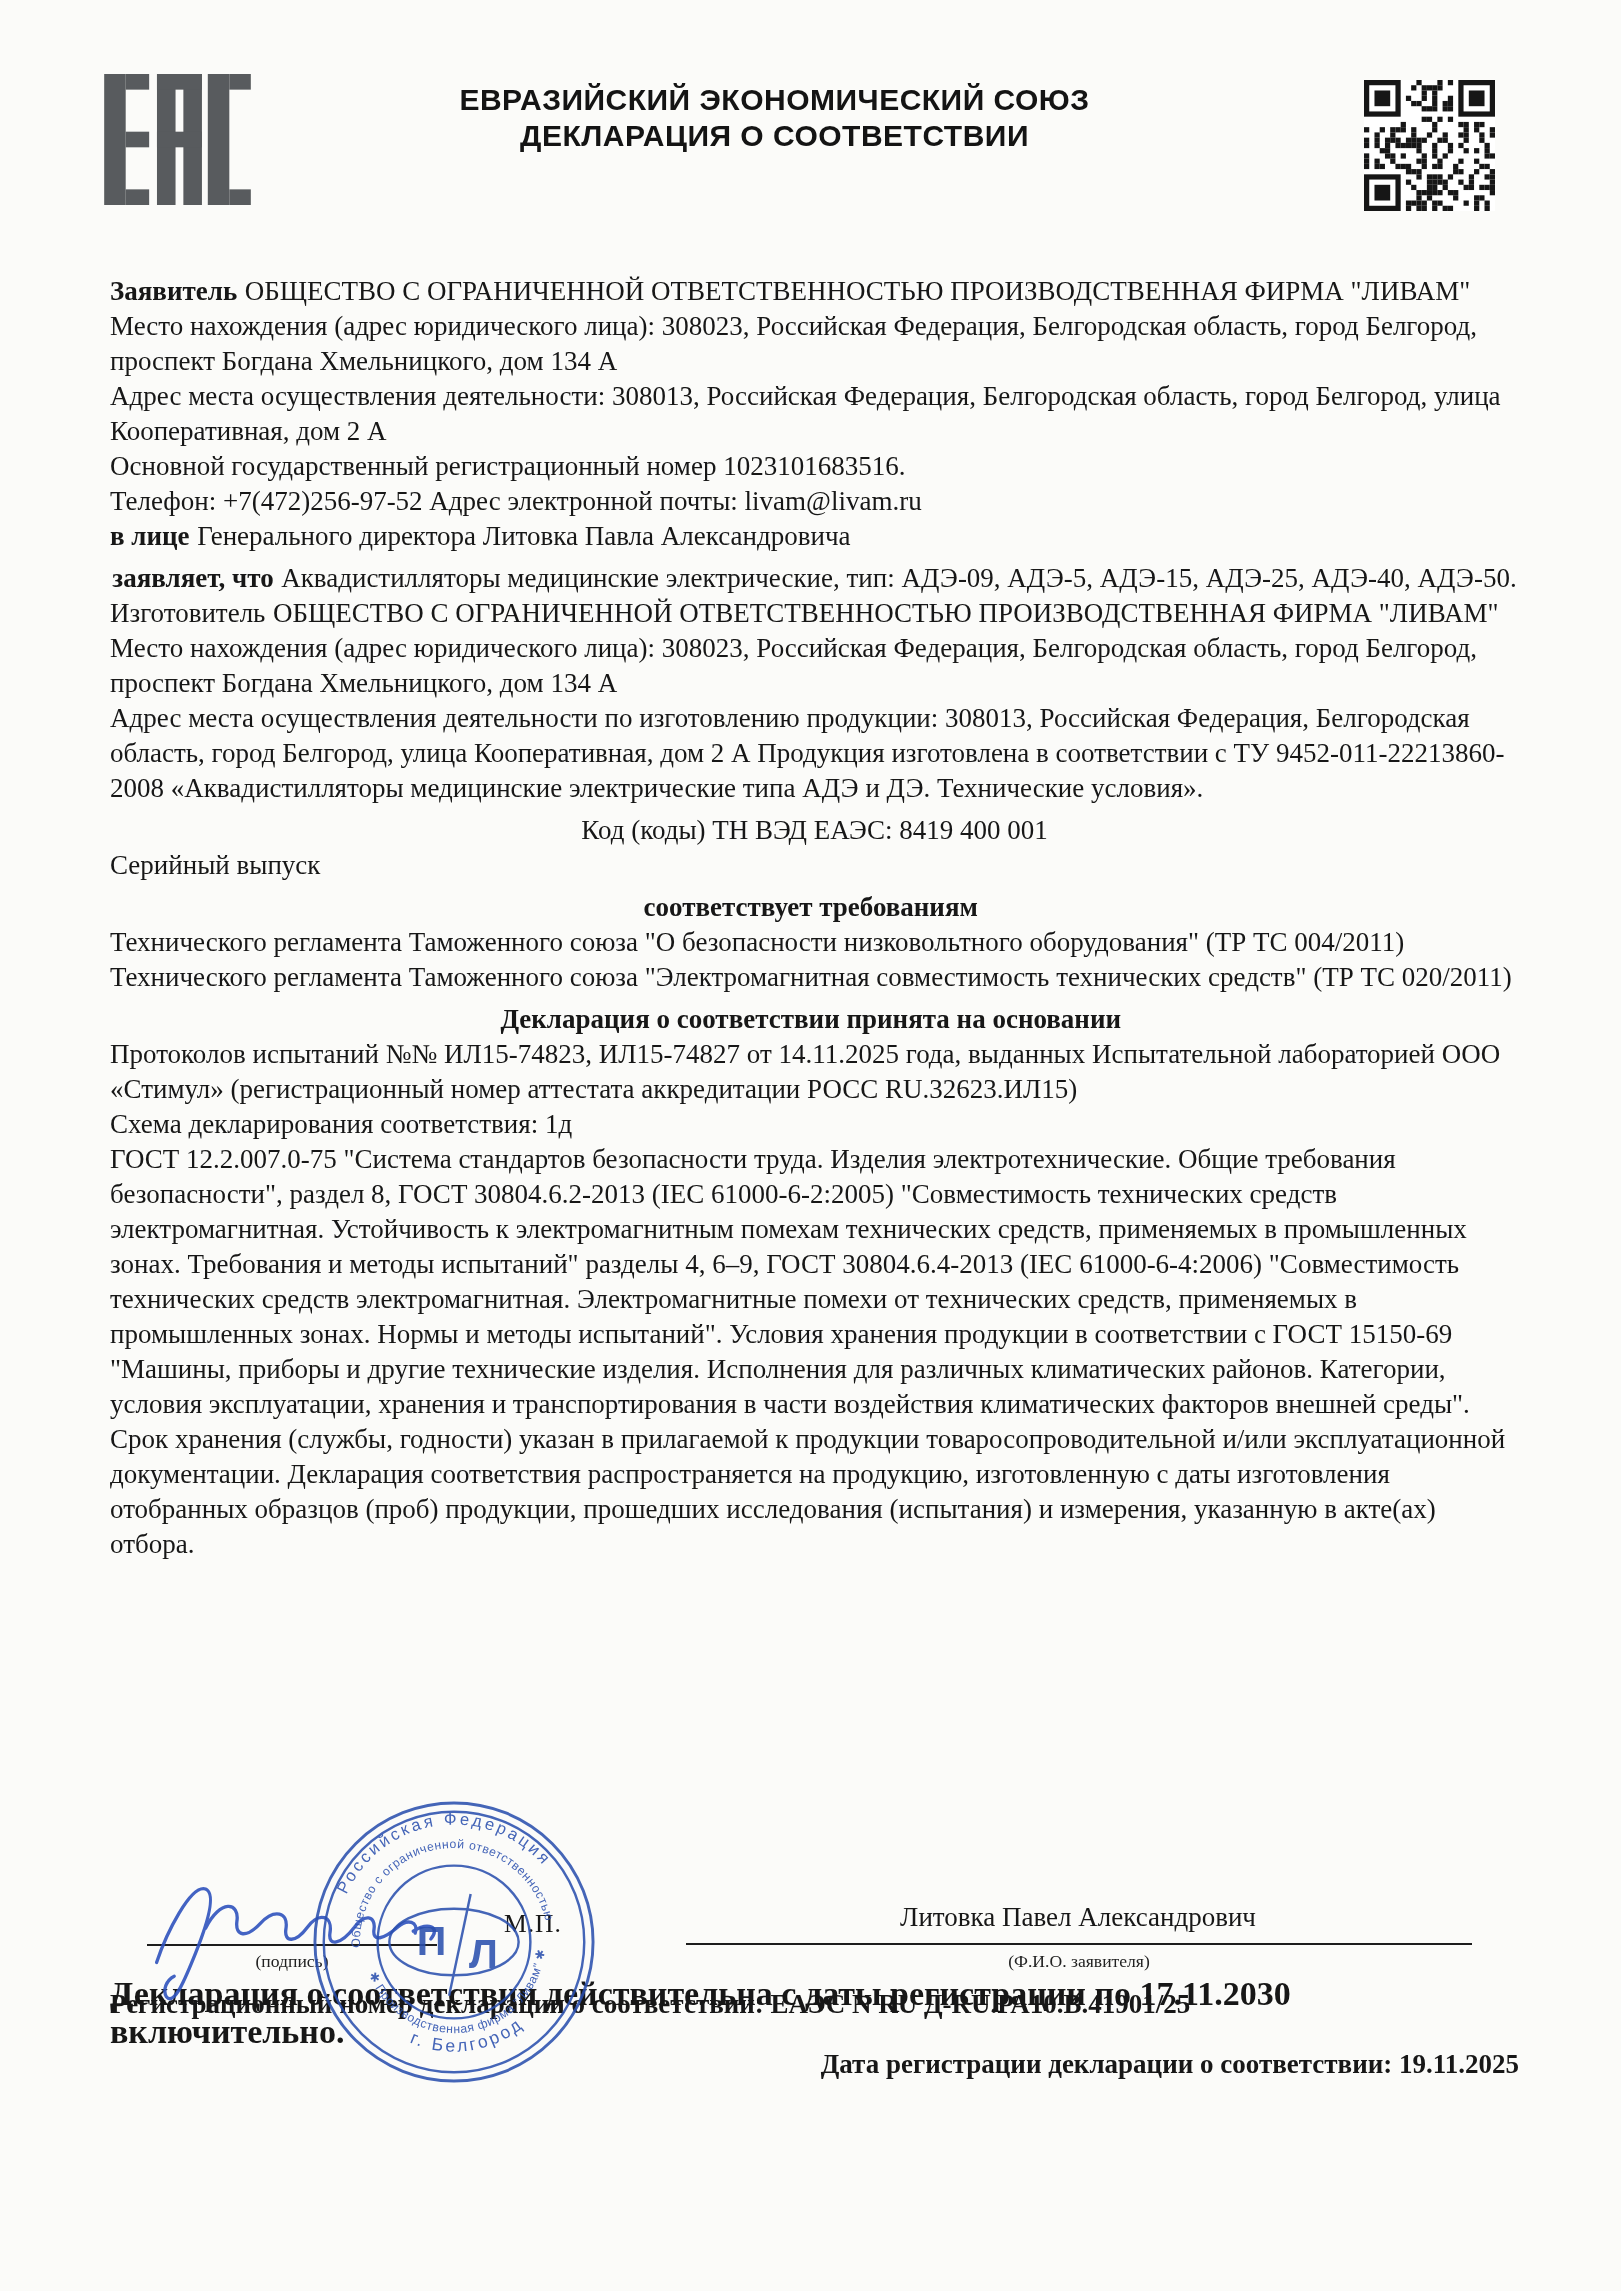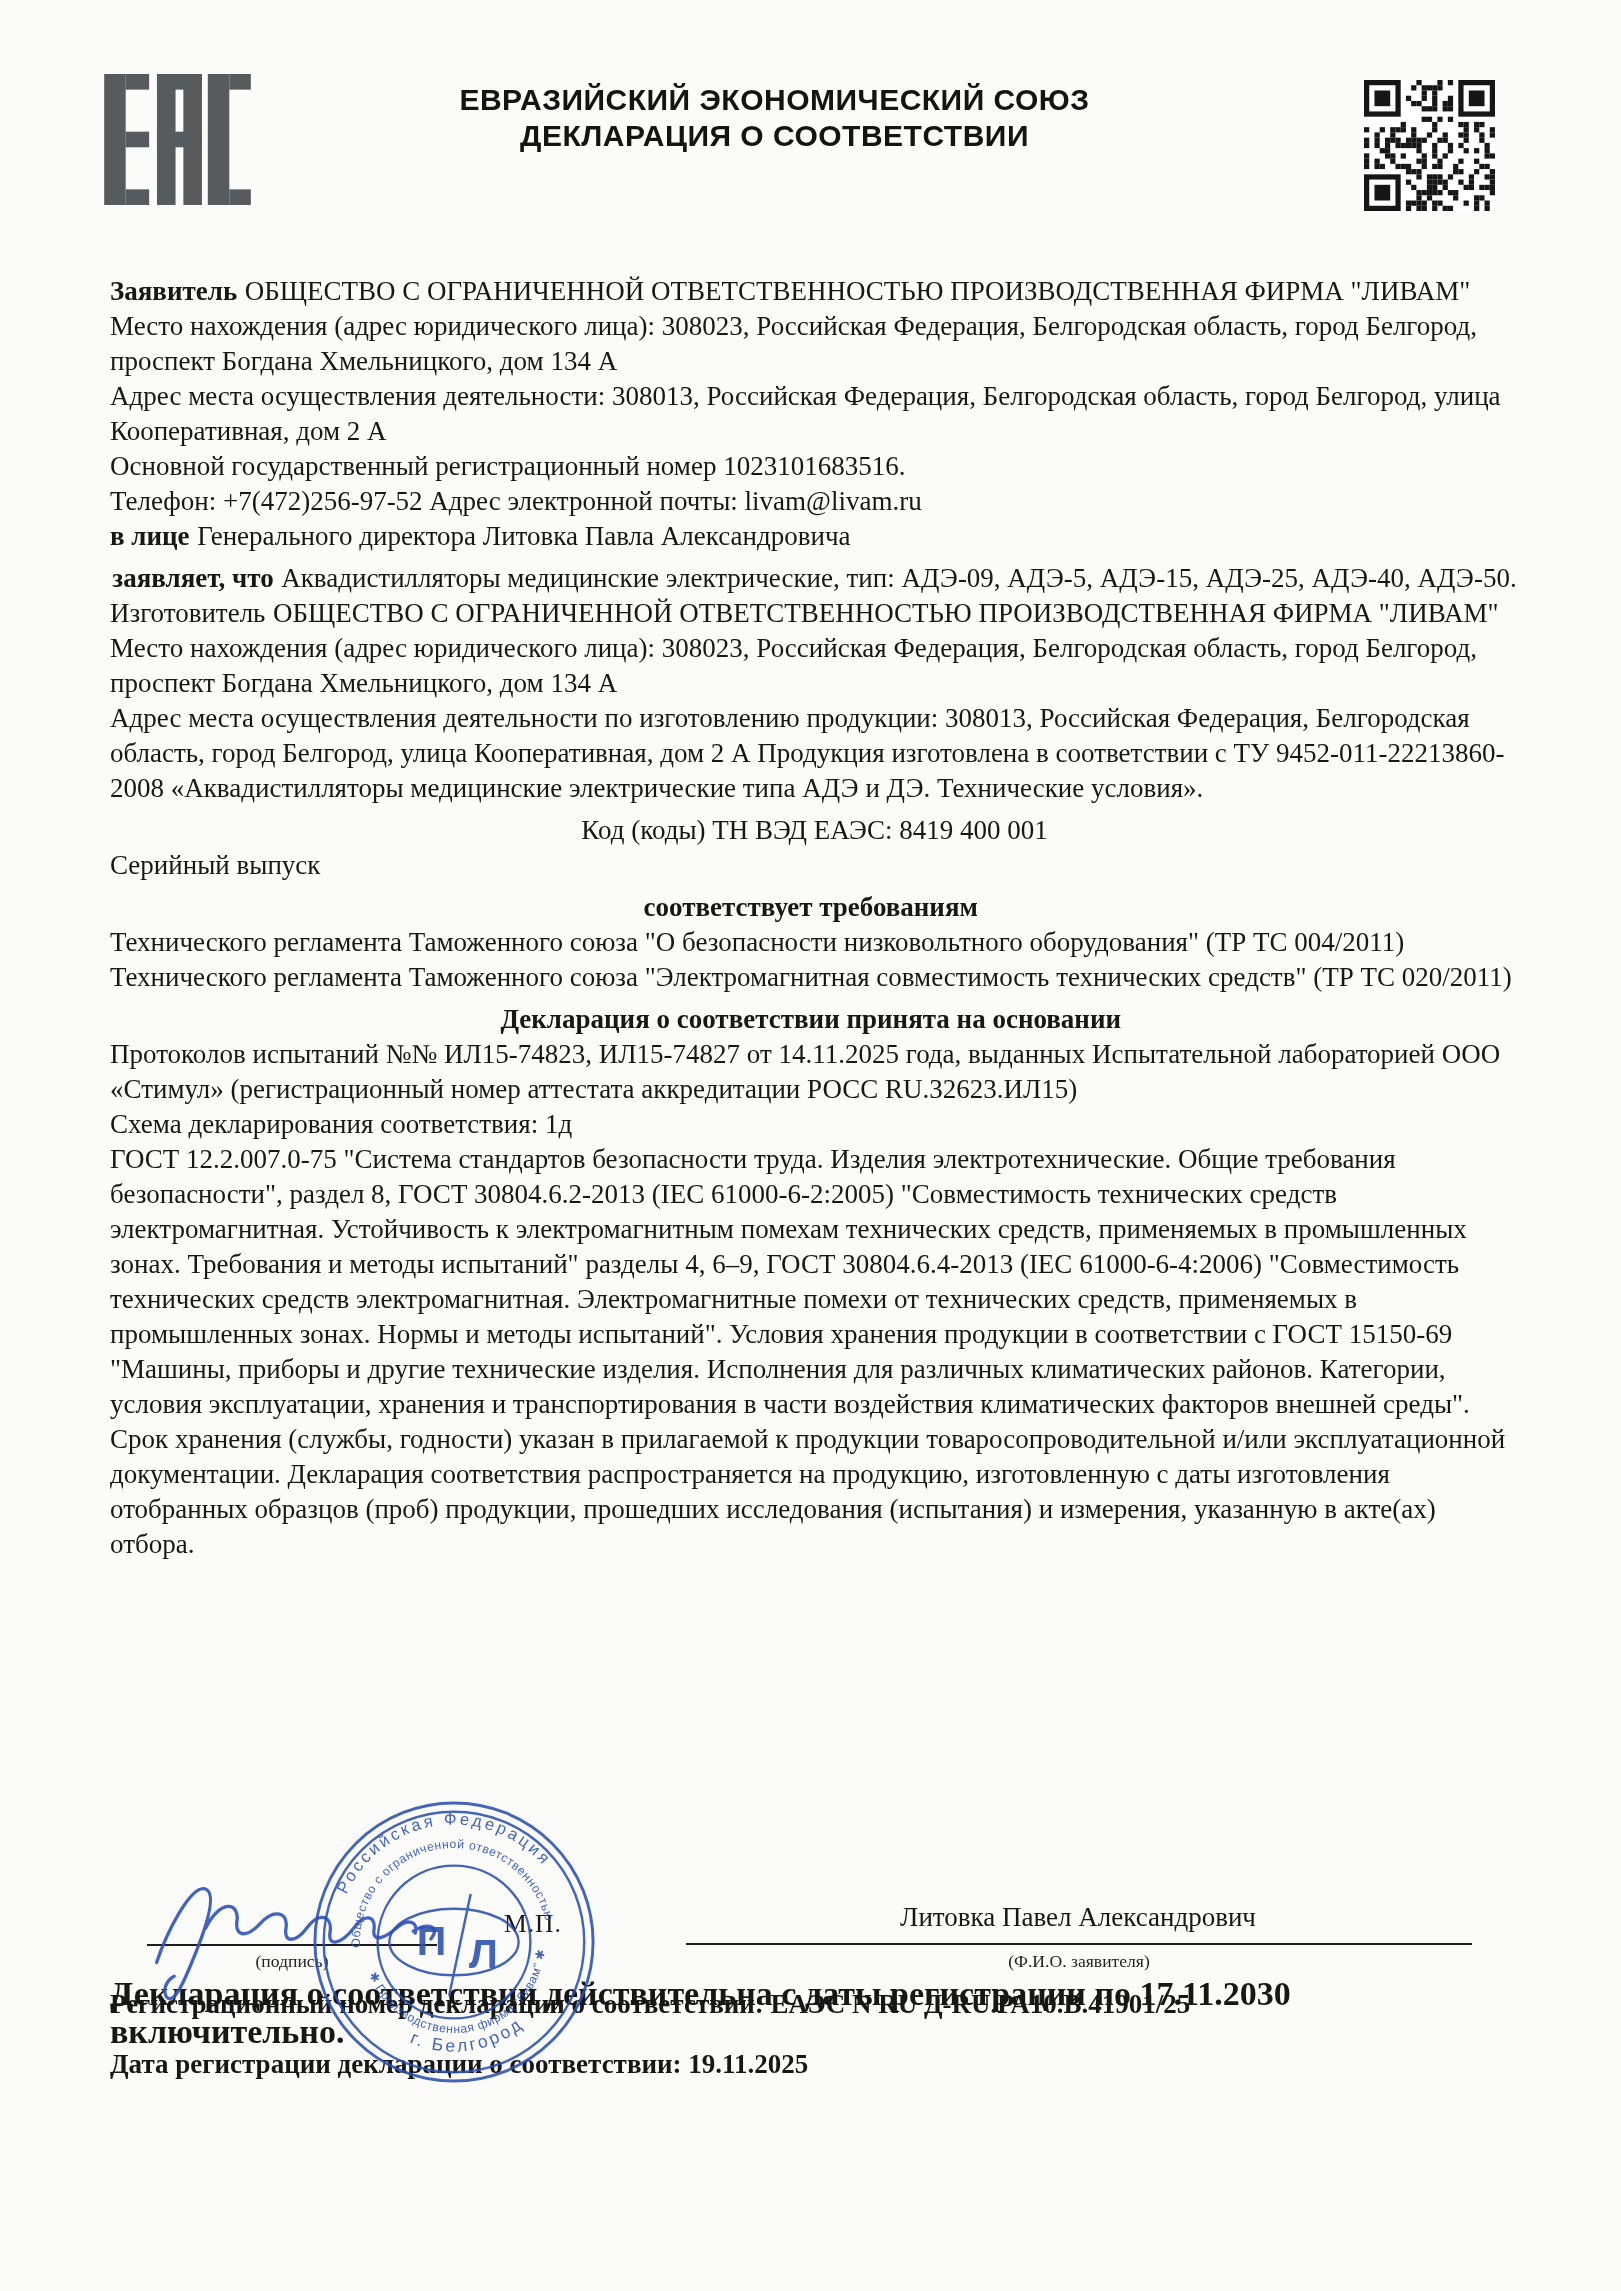--- a/index.html
+++ b/index.html
@@ -35,21 +35,21 @@
   .validity{left:110px;top:1975px;width:1409px;font-size:34px;font-weight:bold;}
   .signer-name{left:686px;top:1902px;width:784px;text-align:center;font-size:27px;}
   .sig-line{height:0;border-top:2px solid #1d1d1d;}
   .sig-line-left{left:147px;top:1944px;width:290px;}
   .sig-line-right{left:686px;top:1943px;width:786px;border-top-width:2.9px;}
   .caption{font-size:17.6px;text-align:center;color:#222;}
   .cap-left{left:147px;top:1951px;width:290px;}
   .cap-right{left:686px;top:1951px;width:786px;}
   .mp-mark{left:495px;top:1909px;font-size:25.5px;letter-spacing:1px;margin-left:9px;}
   .reg-line{left:110px;top:1989px;width:1409px;font-size:27px;font-weight:bold;}
-  .date-line{left:110px;top:2049px;width:1409px;font-size:27px;font-weight:bold;}
+  .date-line{left:110px;top:2049px;width:1409px;font-size:27px;font-weight:bold;text-align:right;}
   
   #eac-logo{left:104px;top:74px;}
   #qr-wrap{left:1364px;top:80px;}
   #stamp-wrap{left:312px;top:1800px;opacity:0.87;}
   #sig-wrap{left:137px;top:1843px;opacity:0.9;}
   .stamp-txt{font-family:"Liberation Sans", sans-serif;}
 </style>
 </head>
 <body>
 

